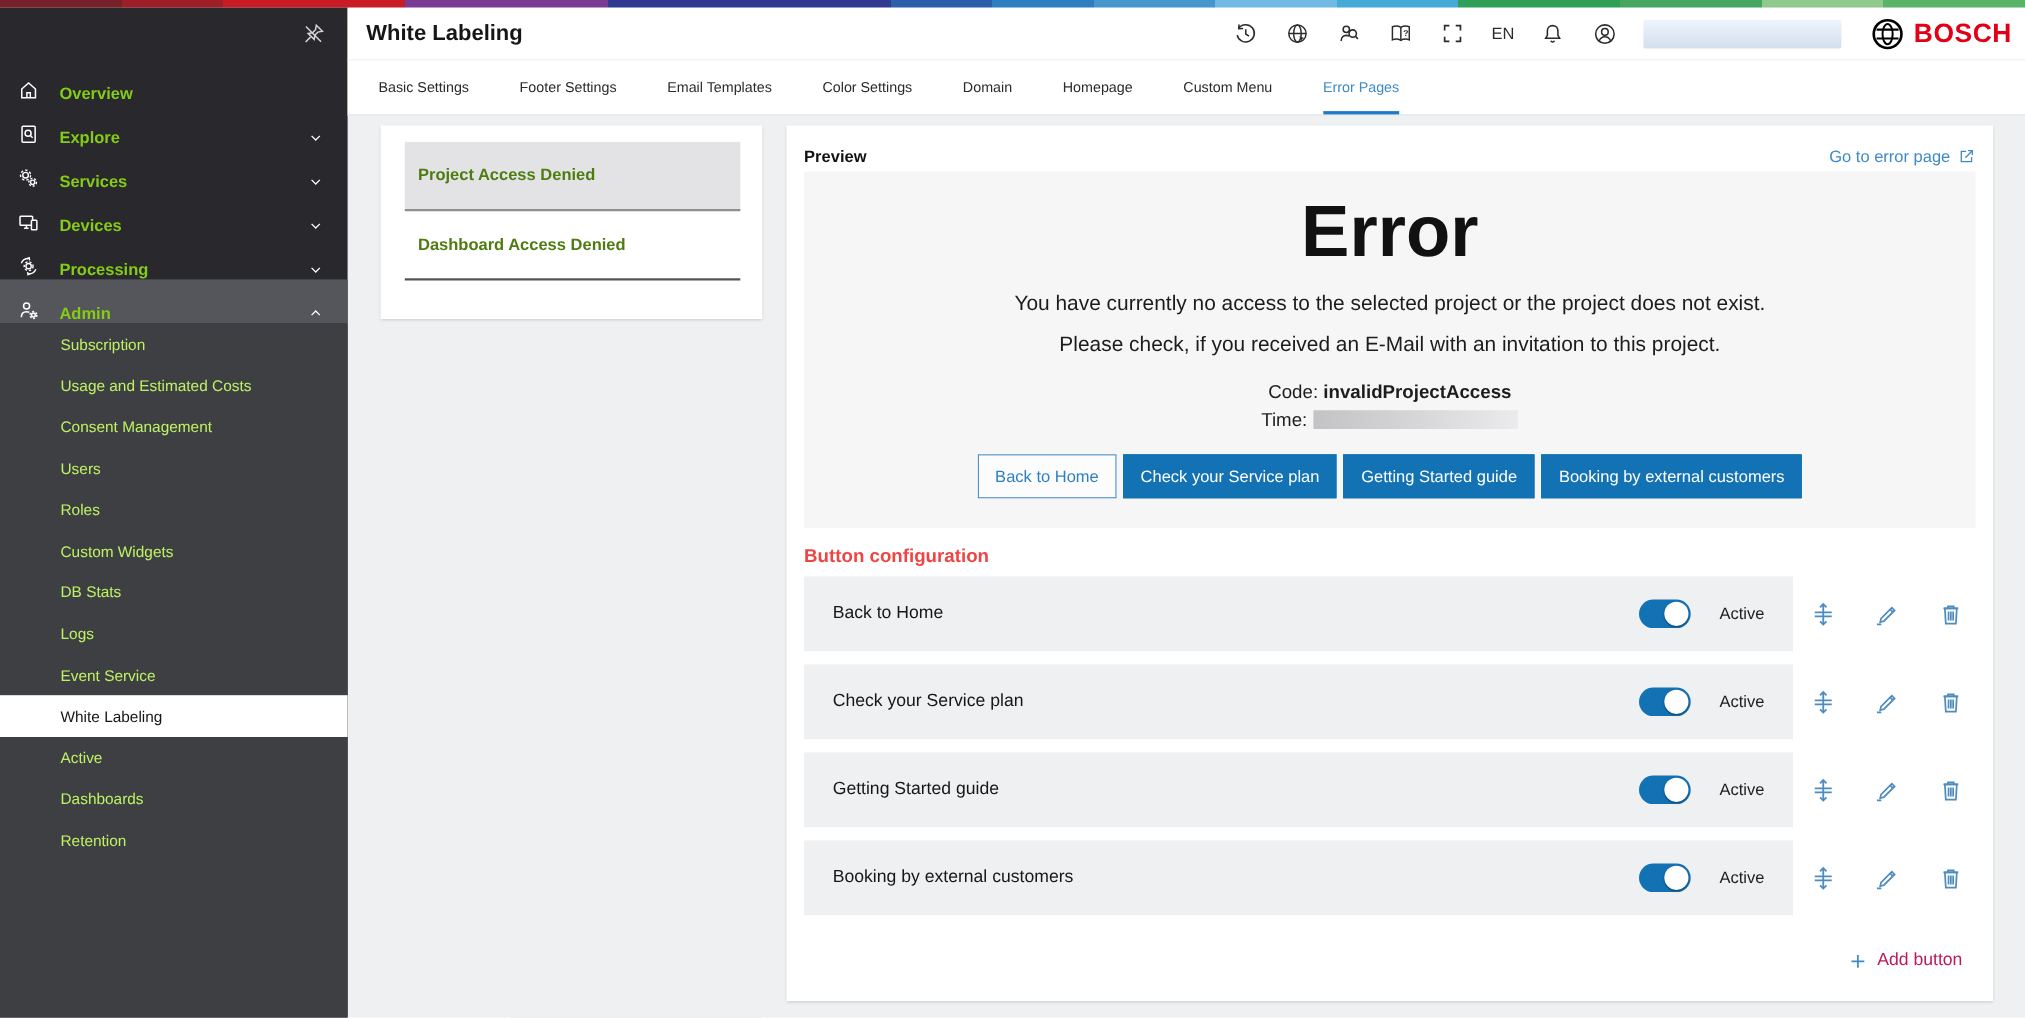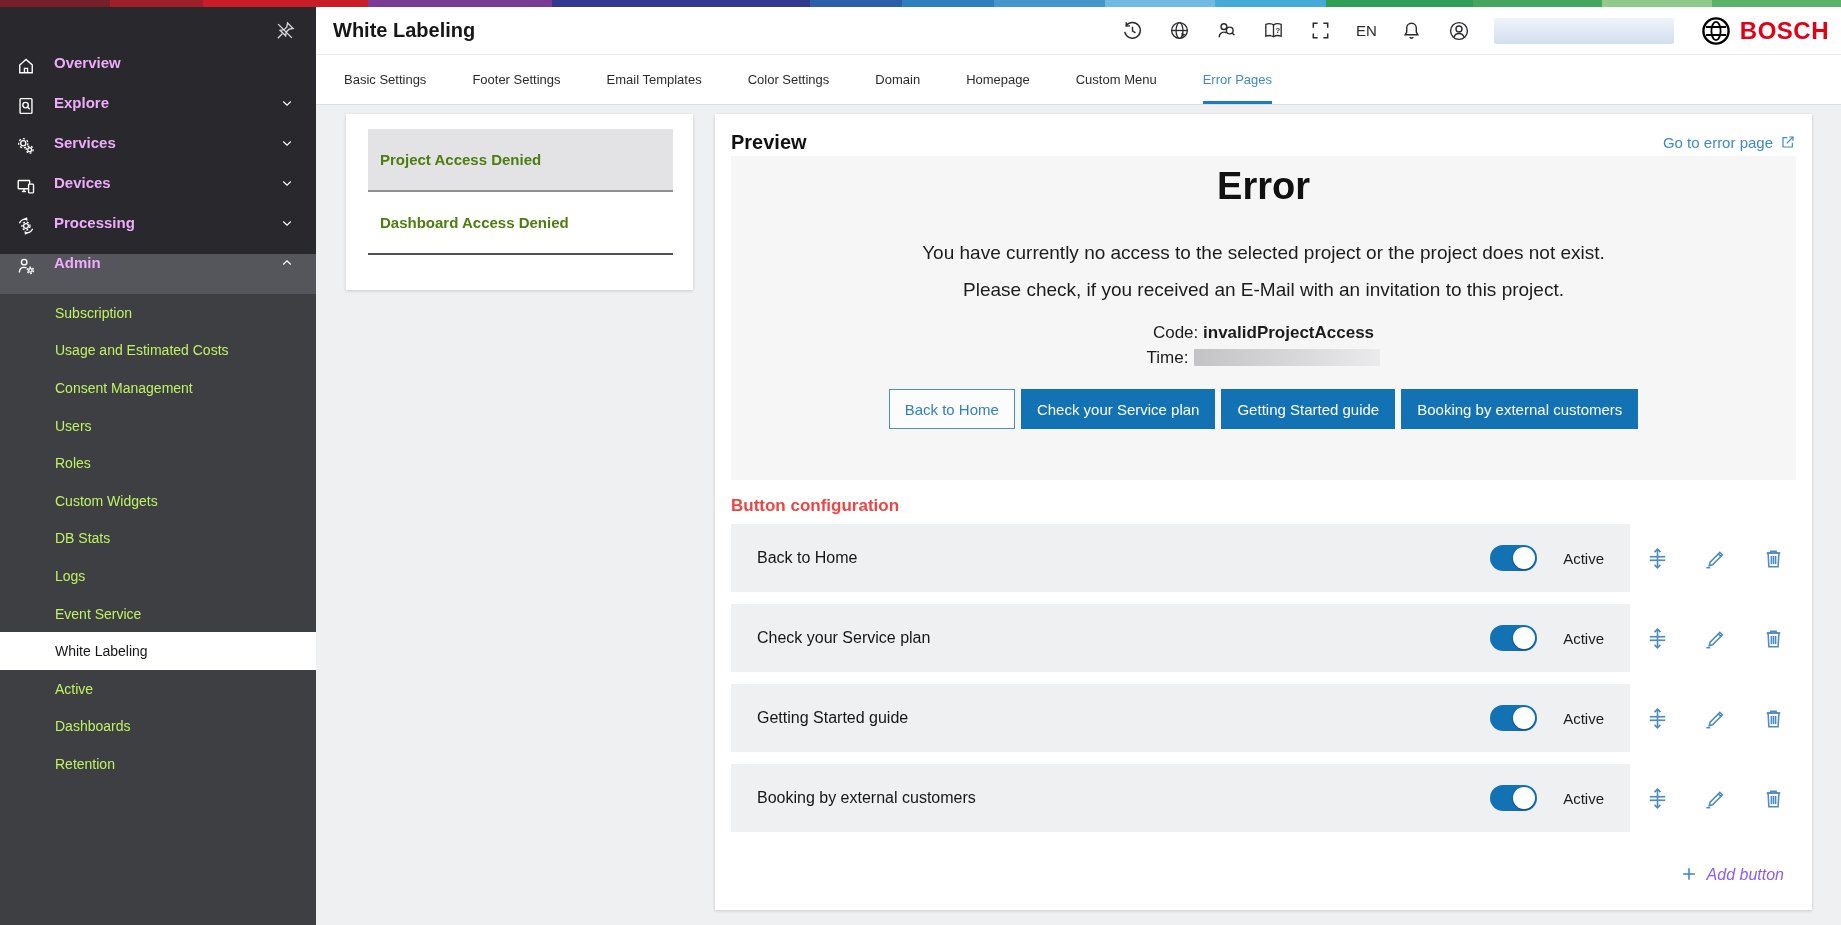--- a/index.html
+++ b/index.html
@@ -15,21 +15,21 @@
       #78202a 0%,#78202a 6%,#9e1f27 6%,#9e1f27 11%,#c81c26 11%,#c81c26 20%,
       #7b3b95 20%,#7b3b95 30%,#313a8e 30%,#313a8e 44%,#2b5fa9 44%,#2b5fa9 49%,
       #2e7fc0 49%,#2e7fc0 54%,#4496cc 54%,#4496cc 60%,#6fb9e2 60%,#6fb9e2 66%,
       #45aad8 66%,#45aad8 72%,#2f9e57 72%,#2f9e57 80%,#45a75f 80%,#45a75f 87%,
       #8fc98b 87%,#8fc98b 93%,#59b469 93%,#59b469 100%);
   }
   
   .sidebar{position:absolute;left:0;top:7px;bottom:0;width:316px;background:#29292d;display:flex;flex-direction:column;}
   .side-head{flex:0 0 47px;display:flex;align-items:center;justify-content:flex-end;padding-right:20px;}
   .icon-btn{display:flex;align-items:center;justify-content:center;cursor:pointer;}
-  .nav-item{flex:0 0 40px;display:flex;align-items:flex-start;padding:0 20px 0 14px;gap:16px;color:#f0abfc;font-size:15px;font-weight:600;cursor:pointer;}
+  .nav-item{flex:0 0 40px;display:flex;align-items:flex-end;padding:0 20px 0 14px;gap:16px;color:#84cc16;font-size:15px;font-weight:600;cursor:pointer;}
   .nav-item.active{background:#55565b;}
   .nav-icon{width:24px;height:24px;display:flex;align-items:center;justify-content:center;}
   .nav-chevron{margin-left:auto;display:flex;align-items:center;}
   .submenu{flex:1;background:#3e3f43;display:flex;flex-direction:column;}
   .sub-item{flex:0 0 37.6px;display:flex;align-items:center;padding-left:55px;color:#bef264;font-size:14px;font-weight:400;cursor:pointer;}
   .sub-item.selected{background:#ffffff;color:#161616;font-weight:400;}
   
   .main{position:absolute;left:316px;top:7px;right:0;bottom:0;display:flex;flex-direction:column;}
   .topbar{flex:0 0 47px;background:#fff;border-bottom:1px solid #ececee;display:flex;align-items:center;padding:0 12px 0 17px;}
   .page-title{font-size:20px;font-weight:700;color:#161616;}
@@ -44,45 +44,45 @@
   .tab{display:flex;align-items:center;font-size:13px;color:#2b2b2f;border-bottom:3px solid transparent;padding-top:3px;cursor:pointer;white-space:nowrap;}
   .tab.active{color:#3e8ac7;border-bottom-color:#1e7ac4;}
   
   .content{flex:1;display:flex;align-items:stretch;gap:22px;padding:9px 29px 15px 30px;overflow:hidden;}
   .left-card{flex:0 0 347px;align-self:flex-start;height:176px;background:#fff;box-shadow:0 1px 3px rgba(0,0,0,.16);padding:15px 20px 0 22px;box-sizing:border-box;}
   .panel-item{height:61px;display:flex;align-items:center;padding-left:12px;font-weight:700;font-size:15px;color:#4d7c0f;cursor:pointer;}
   .panel-item.selected{background:#e3e3e6;border-bottom:2px solid #8e8e93;}
   .panel-item.unselected{border-bottom:2px solid #515156;}
   .main-card{flex:1;background:#fff;box-shadow:0 1px 3px rgba(0,0,0,.16);padding:16px;box-sizing:border-box;display:flex;flex-direction:column;}
   .preview-head{display:flex;align-items:center;justify-content:space-between;height:24px;}
-  .preview-label{font-size:20px;font-weight:700;color:#111;}
+  .preview-label{font-size:15px;font-weight:700;color:#111;}
   .goto-link{display:flex;align-items:center;gap:7px;color:#3e8ac7;font-size:15px;cursor:pointer;}
   .preview-box{background:#f6f6f7;height:324px;margin-top:2px;text-align:center;overflow:hidden;}
-  .err-title{font-size:38px;font-weight:700;color:#111;line-height:60px;}
+  .err-title{font-size:66px;font-weight:700;color:#111;margin-top:24px;line-height:60px;}
   .err-line1{font-size:19px;margin-top:26px;}
   .err-line2{font-size:19px;margin-top:15px;}
   .err-code{margin-top:22px;font-size:17px;}
   .err-code b{font-weight:700;}
   .err-time{margin-top:5px;font-size:17px;}
   .blur-box{display:inline-block;width:186px;height:17px;vertical-align:-3px;margin-left:6px;border-radius:1px;
     background:linear-gradient(90deg,#c3c3c5 0%,#d8d8da 55%,#ebebed 100%);}
   .btn-row{display:flex;justify-content:center;gap:6px;margin-top:21px;}
   .pv-btn{height:40px;padding:0 15px;display:flex;align-items:center;background:#1272b4;border:1px solid #1272b4;color:#fff;font-size:15px;cursor:pointer;box-sizing:border-box;}
   .pv-btn.outline{background:#fcfcfd;color:#2f80c0;border:1px solid #4b8fc5;}
   .config-heading{font-size:17px;font-weight:700;color:#ef4444;margin:16px 0 8px;}
   .config-row{display:flex;align-items:center;margin-bottom:12px;}
   .row-box{flex:1;max-width:899px;height:68px;background:#eff0f1;display:flex;align-items:center;padding:0 26px;box-sizing:border-box;}
   .row-label{font-size:16px;color:#161616;}
   .row-right{margin-left:auto;display:flex;align-items:center;gap:26px;}
   .switch{width:47px;height:26px;border-radius:14px;background:#1272b4;position:relative;cursor:pointer;flex:0 0 47px;}
   .switch::after{content:"";position:absolute;right:2px;top:2px;width:22px;height:22px;border-radius:50%;background:#fff;box-shadow:0 1px 2px rgba(0,0,0,.4);}
   .status{font-size:15px;color:#1c1c1c;}
   .row-actions{width:166px;display:flex;align-items:center;justify-content:space-between;padding:0 10px 0 14px;box-sizing:border-box;}
   .action-btn{width:26px;height:26px;display:flex;align-items:center;justify-content:center;cursor:pointer;}
-  .add-row{display:flex;justify-content:flex-end;align-items:flex-end;gap:8px;margin-top:20px;padding-right:12px;color:#8b5cf6;font-size:16px;cursor:pointer;font-style:italic;}
+  .add-row{display:flex;justify-content:flex-end;align-items:flex-start;gap:8px;margin-top:20px;padding-right:12px;color:#be185d;font-size:16px;cursor:pointer;}
   svg{display:block;}
 </style>
 </head>
 <body>
 
 <div class="supergraphic"></div>
 
 <div class="sidebar">
   <div class="side-head">
     <span class="icon-btn">

